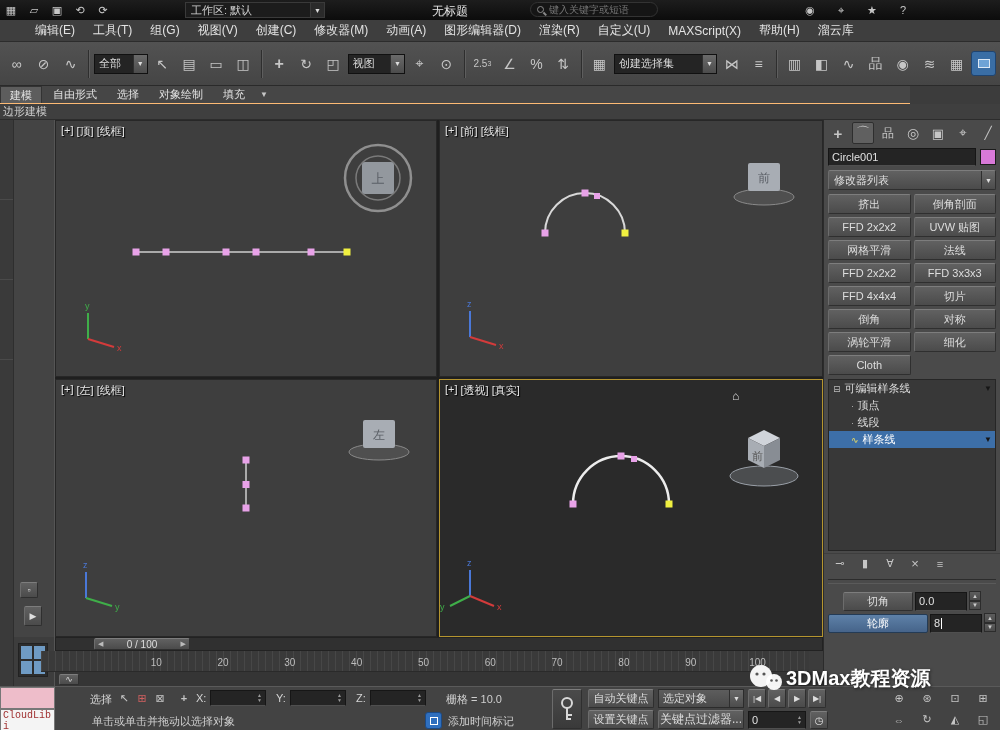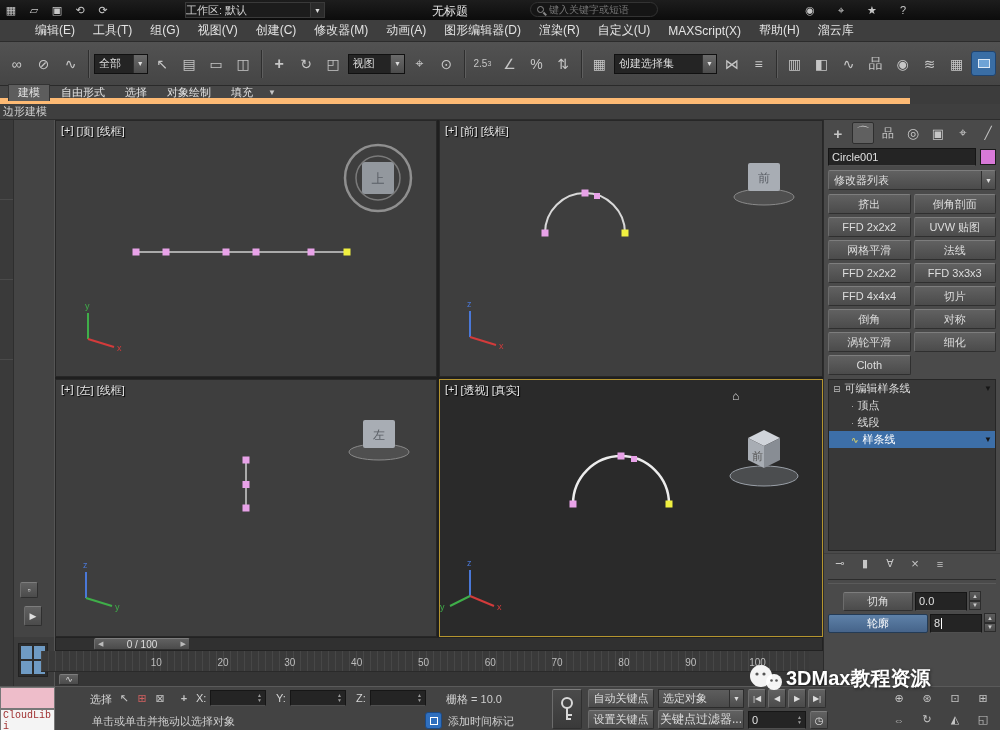--- a/index.html
+++ b/index.html
@@ -39,21 +39,21 @@
 <div id="app">
 
   <div class="abs row" style="left:0;top:0;width:1000px;height:20px;background:linear-gradient(#1d1d1d,#0c0c0c)">
     <div class="row" style="margin-left:3px;gap:7px">
       <div class="icon sicon">▦</div>
       <div class="icon sicon">▱</div>
       <div class="icon sicon">▣</div>
       <div class="icon sicon">⟲</div>
       <div class="icon sicon">⟳</div>
     </div>
-    <div class="row" style="position:absolute;left:185px;top:2px;width:140px;height:16px;border:1px solid #3a3a3a;background:#1c1c1c;">
+    <div class="row" style="position:absolute;left:185px;top:2px;width:140px;height:16px;border:1px solid #3a3a3a;background:#1c1c1c;padding-left:5px">
       <span style="font-size:11px;color:#cfcfcf">工作区: 默认</span>
       <span class="ddlarrow" style="background:#2a2a2a;border-left:1px solid #3a3a3a">▼</span>
     </div>
     <div class="abs" style="left:350px;top:3px;width:200px;text-align:center;color:#e8e8e8;font-size:12px">无标题</div>
     <div class="row" style="position:absolute;left:530px;top:2px;width:128px;height:15px;background:#151515;border:1px solid #333;border-radius:8px;padding:0 6px;gap:5px">
       <span class="mag"></span>
       <input style="background: transparent; border: none; outline: none; color: rgb(154, 154, 154); font-size: 10px; width: 100px; font-family: inherit;" placeholder="键入关键字或短语">
     </div>
     <div class="row" style="position:absolute;left:802px;top:2px;gap:15px">
       <div class="icon sicon">◉</div>
@@ -124,21 +124,21 @@
     <div class="icon tbtn">∿</div>
     <div class="icon tbtn">品</div>
     <div class="icon tbtn">◉</div>
     <div class="icon tbtn">≋</div>
     <div class="icon tbtn">▦</div>
     <div class="icon tbtn" style="background:#3a6ea5;border:1px solid #1f4470;border-radius:3px">
         <span style="display:block;width:12px;height:9px;border:1.5px solid #dce8f5;background:#6ea3d6"></span>
       </div>
   </div>
 
-  <div class="abs row" style="left:0;top:86px;width:910px;height:18px;background:#464646;border-bottom:6px solid #fdba74;padding-left:8px;gap:2px">
+  <div class="abs row" style="left:0;top:86px;width:910px;height:18px;background:#464646;border-bottom:1px solid #fdba74;padding-left:0;gap:2px">
     <div class="menu-item" style="height:17px;background:#5d5d5d;border:1px solid #333;border-bottom:none;font-size:11px">建模</div>
     <div class="menu-item" style="height:17px;font-size:11px">自由形式</div>
     <div class="menu-item" style="height:17px;font-size:11px">选择</div>
     <div class="menu-item" style="height:17px;font-size:11px">对象绘制</div>
     <div class="menu-item" style="height:17px;font-size:11px">填充</div>
     <div class="icon sicon" style="font-size:8px">▼</div>
   </div>
   <div class="abs row" style="left:0;top:104px;width:1000px;height:16px;background:#3f3f3f;border-bottom:1px solid #2c2c2c;padding-left:3px">
     <span style="color:#cfcfcf;font-size:11px">边形建模</span>
   </div>

